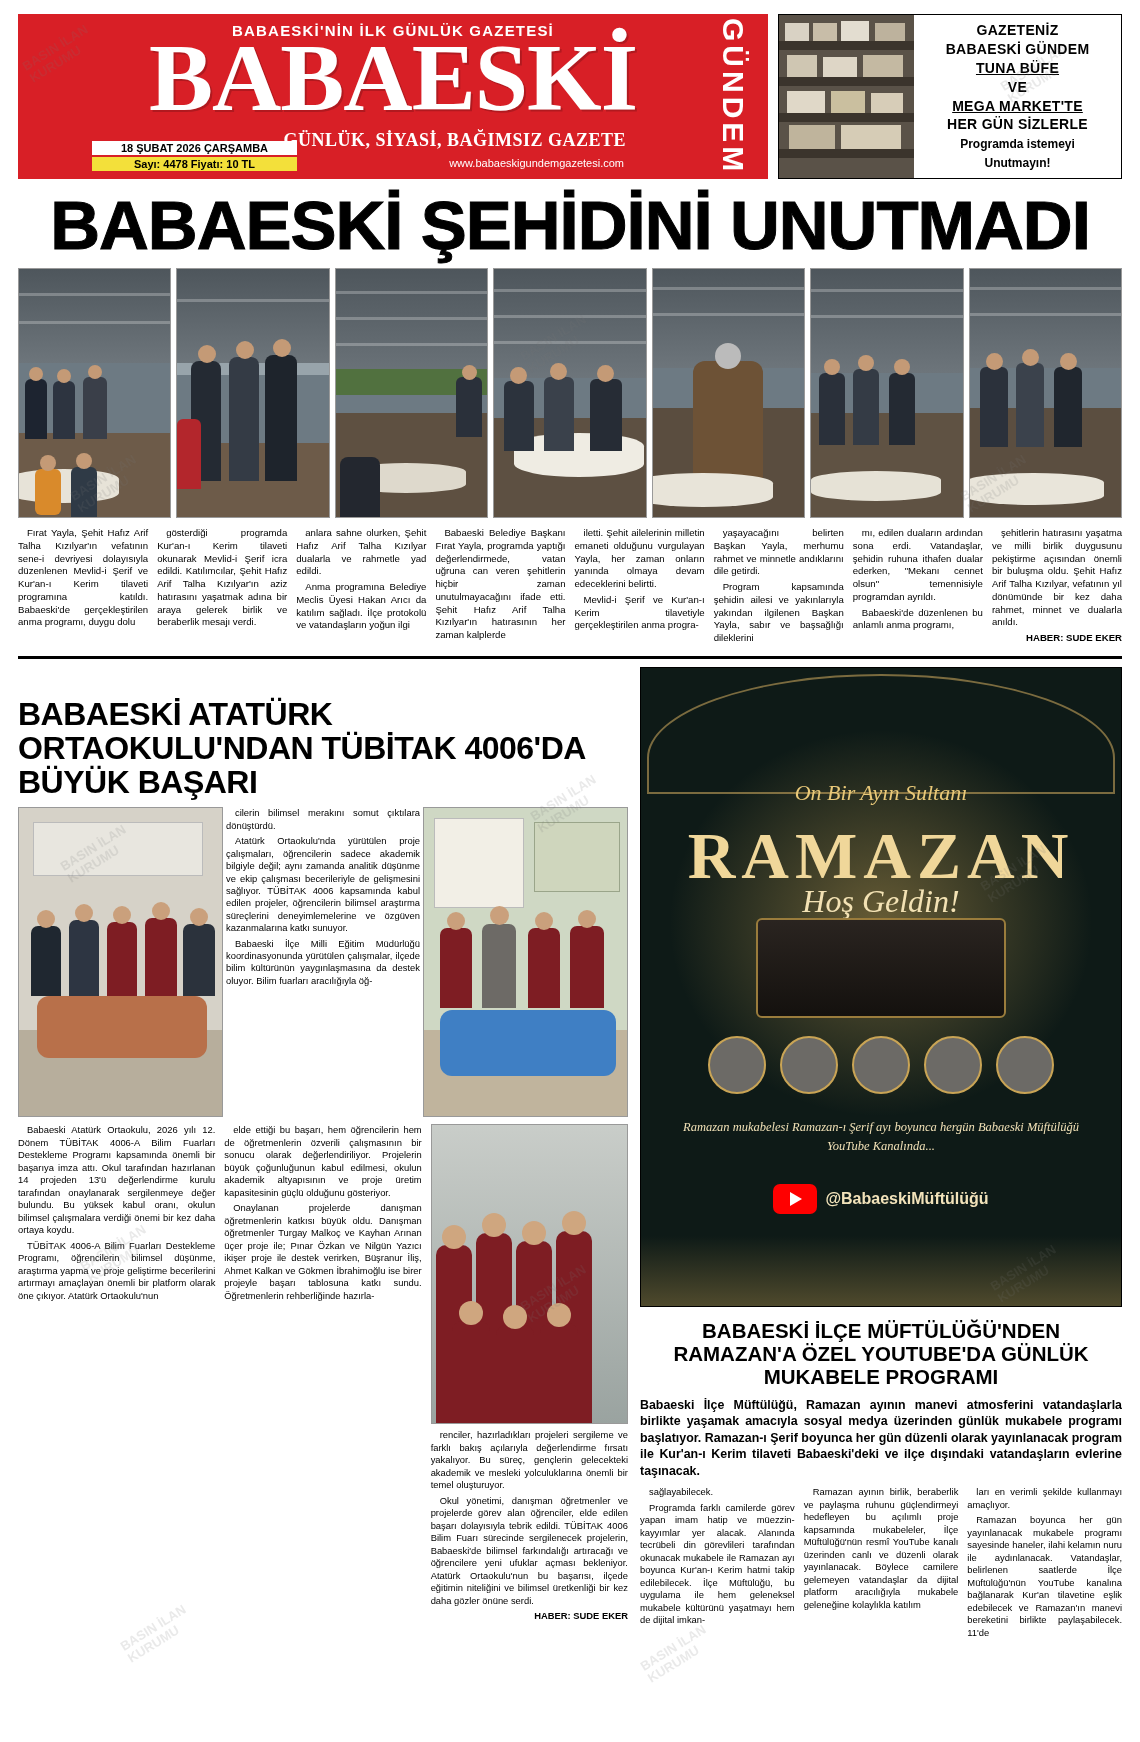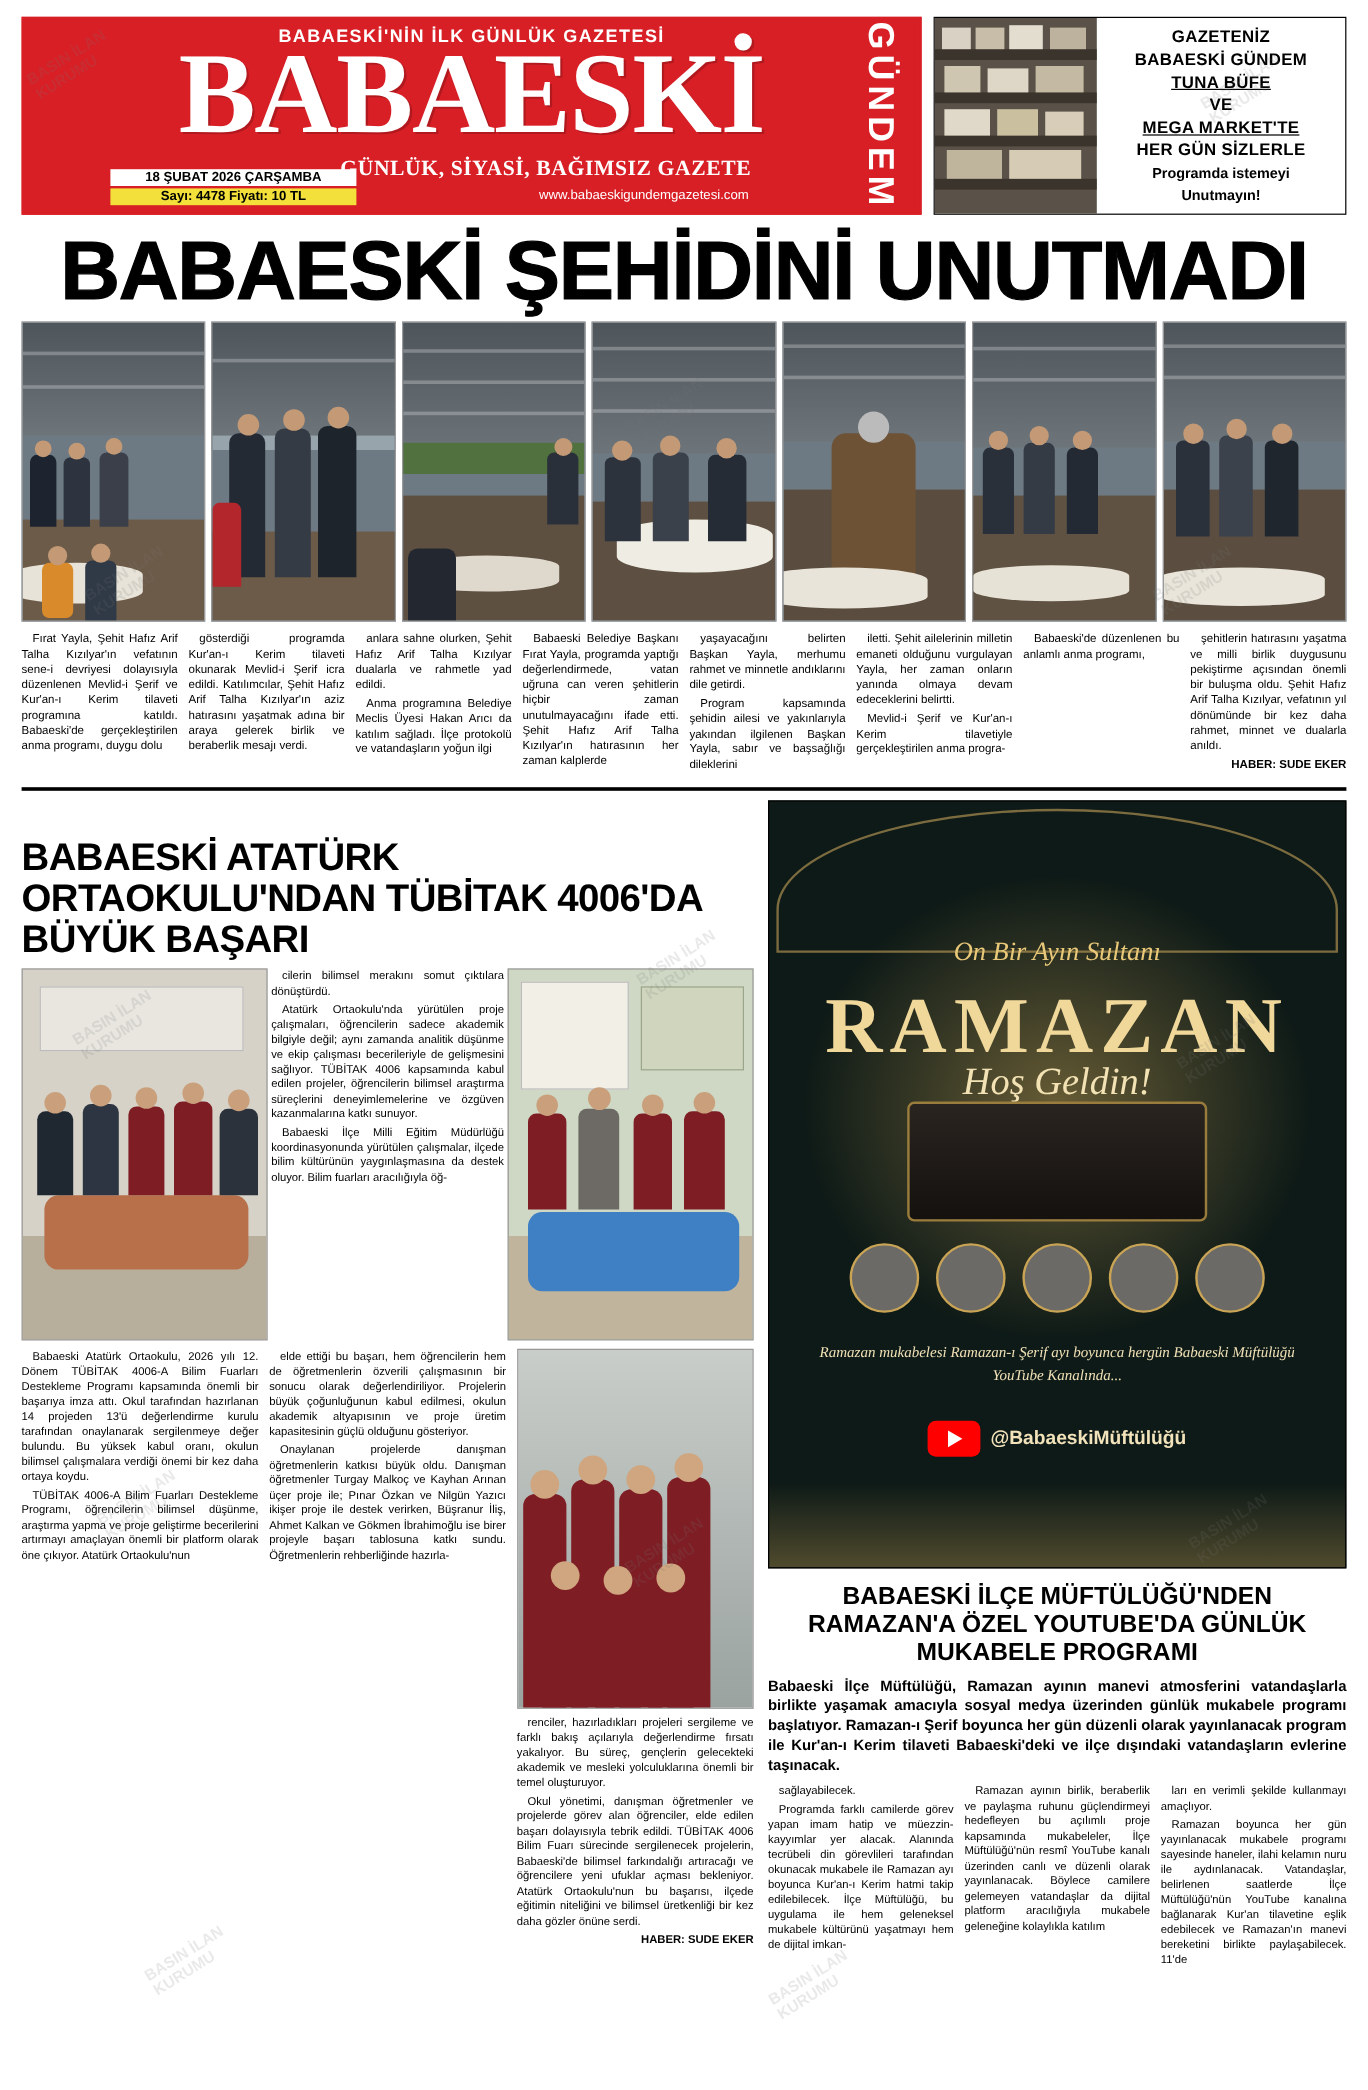--- a/index.html
+++ b/index.html
@@ -297,28 +297,29 @@
       <p>gösterdiği programda Kur'an-ı Kerim tilaveti okunarak Mevlid-i Şerif icra edildi. Katılımcılar, Şehit Hafız Arif Talha Kızılyar'ın aziz hatırasını yaşatmak adına bir araya gelerek birlik ve beraberlik mesajı verdi.</p>
     </div>
     <div class="col">
       <p>anlara sahne olurken, Şehit Hafız Arif Talha Kızılyar dualarla ve rahmetle yad edildi.</p>
       <p>Anma programına Belediye Meclis Üyesi Hakan Arıcı da katılım sağladı. İlçe protokolü ve vatandaşların yoğun ilgi</p>
     </div>
     <div class="col">
       <p>Babaeski Belediye Başkanı Fırat Yayla, programda yaptığı değerlendirmede, vatan uğruna can veren şehitlerin hiçbir zaman unutulmayacağını ifade etti. Şehit Hafız Arif Talha Kızılyar'ın hatırasının her zaman kalplerde</p>
     </div>
     <div class="col">
+      <p>iletti. Şehit ailelerinin milletin emaneti olduğunu vurgulayan Yayla, her zaman onların yanında olmaya devam edeceklerini belirtti.</p>
+      <p>Mevlid-i Şerif ve Kur'an-ı Kerim tilavetiyle gerçekleştirilen anma progra-</p>
+    </div>
+    <div class="col">
       <p>yaşayacağını belirten Başkan Yayla, merhumu rahmet ve minnetle andıklarını dile getirdi.</p>
       <p>Program kapsamında şehidin ailesi ve yakınlarıyla yakından ilgilenen Başkan Yayla, sabır ve başsağlığı dileklerini</p>
     </div>
     <div class="col">
-      <p>iletti. Şehit ailelerinin milletin emaneti olduğunu vurgulayan Yayla, her zaman onların yanında olmaya devam edeceklerini belirtti.</p>
-      <p>Mevlid-i Şerif ve Kur'an-ı Kerim tilavetiyle gerçekleştirilen anma progra-</p>
-    </div>
-    <div class="col">
+      <p>mı, edilen duaların ardından sona erdi. Vatandaşlar, şehidin ruhuna ithafen dualar ederken, "Mekanı cennet olsun" temennisiyle programdan ayrıldı.</p>
       <p>Babaeski'de düzenlenen bu anlamlı anma programı,</p>
     </div>
     <div class="col">
       <p>şehitlerin hatırasını yaşatma ve milli birlik duygusunu pekiştirme açısından önemli bir buluşma oldu. Şehit Hafız Arif Talha Kızılyar, vefatının yıl dönümünde bir kez daha rahmet, minnet ve dualarla anıldı.</p>
       <p class="byline" style="text-indent:0;text-align:right">HABER: SUDE EKER</p>
     </div>
   </div>
 
   <div class="rule"></div>
 

